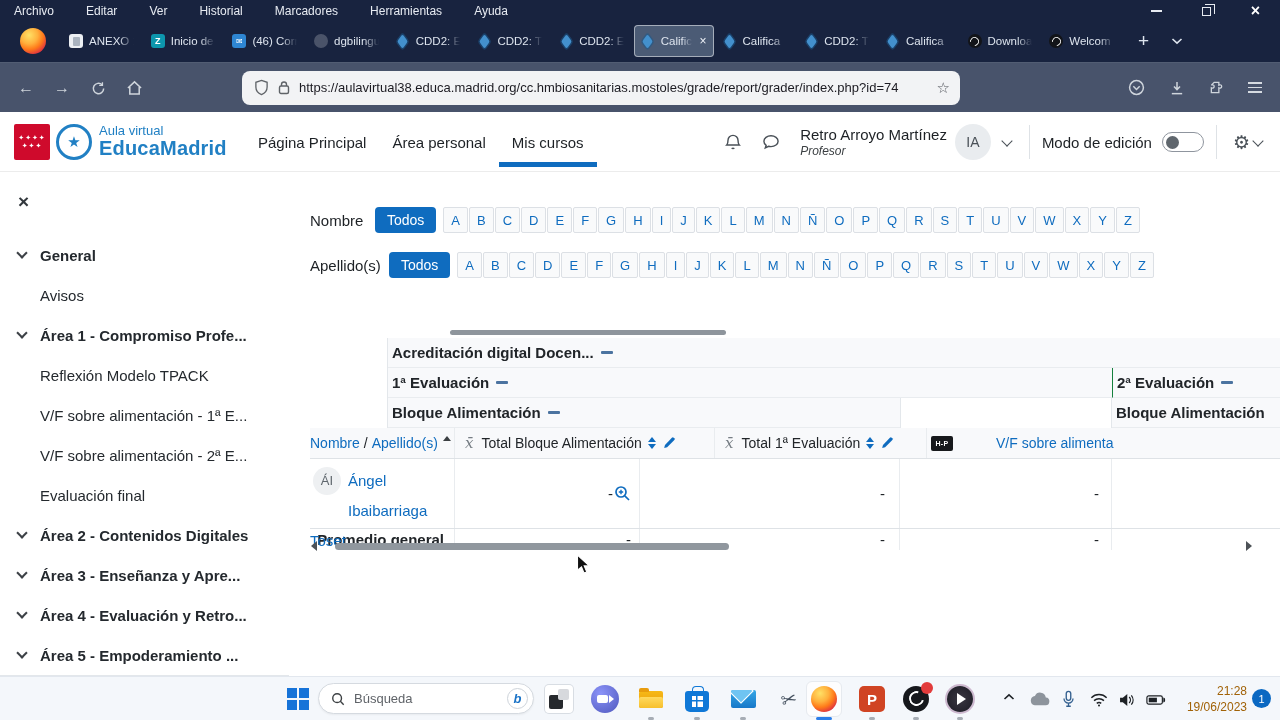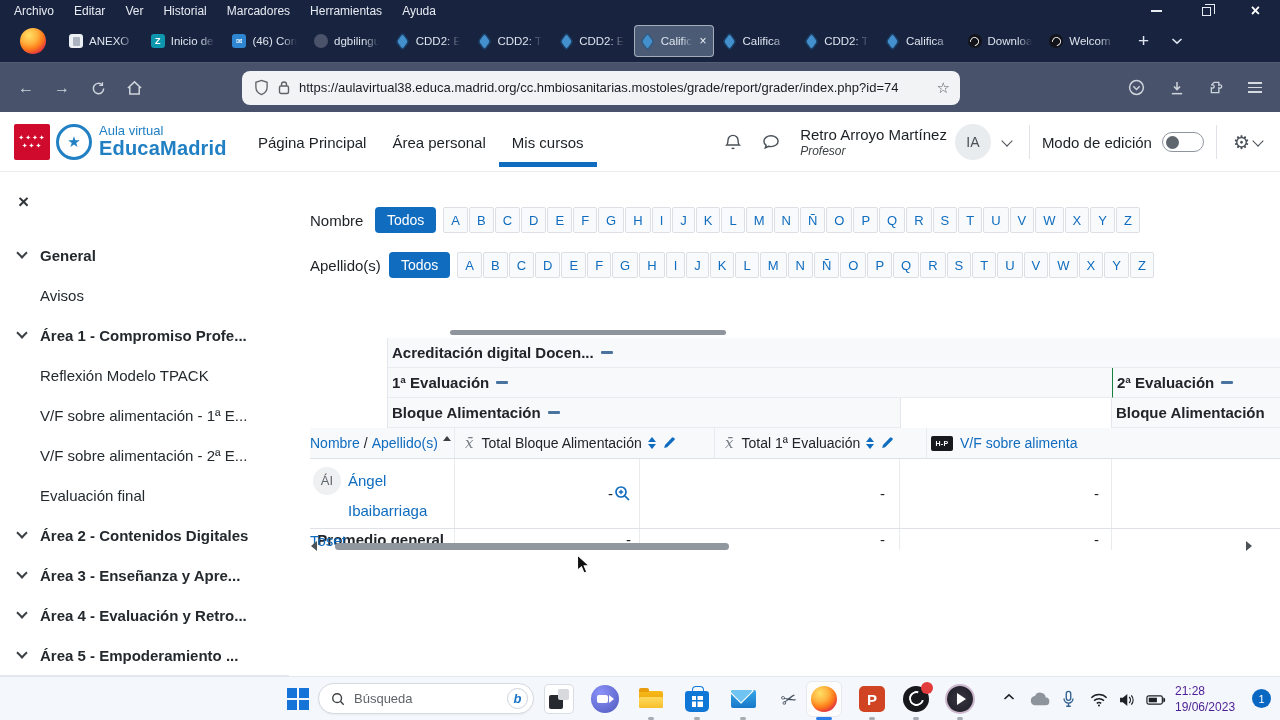--- a/index.html
+++ b/index.html
@@ -14,21 +14,21 @@
       radial-gradient(1px 1px at 705px 42px, rgba(255,255,255,.8), transparent 60%),
       radial-gradient(1.2px 1.2px at 950px 22px, rgba(225,235,255,.9), transparent 60%),
       radial-gradient(1px 1px at 1150px 55px, rgba(255,255,255,.75), transparent 60%),
       radial-gradient(1px 1px at 430px 50px, rgba(255,255,255,.55), transparent 60%),
       radial-gradient(1px 1px at 860px 12px, rgba(255,255,255,.6), transparent 60%),
       radial-gradient(600px 300px at 85% 0%, rgba(96,138,209,.35), transparent 70%),
       radial-gradient(500px 260px at 10% 100%, rgba(64,96,158,.3), transparent 70%),
       linear-gradient(105deg,#141d36 0%,#1a2747 35%,#27396 1 60%,#24365e 60%,#15203c 100%);
     background-color:#18233f; color:#e7ebf2; }
   .titlebar { height:22px; display:flex; align-items:center; font-size:12px; }
-  .menu { display:flex; gap:20px; padding-left:14px; }
+  .menu { display:flex; gap:32px; padding-left:14px; }
   .menu-item { color:#e7ebf2; }
   .win-controls { margin-left:auto; display:flex; align-items:center; gap:40px; padding-right:20px; }
   .wc-min { width:11px; height:2px; background:#e7ebf2; }
   .wc-max { width:9px; height:9px; border:1.3px solid #e7ebf2; position:relative; }
   .wc-max::before { content:""; position:absolute; left:2px; top:-4px; width:9px; height:9px; border:1.3px solid #e7ebf2; border-left:none; border-bottom:none; }
   .wc-close { font-size:16px; line-height:14px; color:#fff; font-weight:700; }
 
   .tabbar { height:40px; display:flex; align-items:center; padding:0 8px 2px 8px; }
   .ffx-logo { width:26px; height:26px; border-radius:50%; flex:none; margin:0 16px 0 12px;
     background:radial-gradient(circle at 35% 28%, #ffe066, #ffb13d 34%, #ff7a1a 56%, #e0353f 78%, #8f1d7c 97%); }
@@ -180,21 +180,21 @@
   .tk-ffx { width:26px; height:26px; border-radius:50%; background:radial-gradient(circle at 35% 28%, #ffe066, #ffb13d 34%, #ff7a1a 56%, #e0353f 78%, #8f1d7c 97%); }
   .tk-ppt { background:#d04423; border-radius:5px; color:#fff; font-weight:700; font-size:15px; width:26px; height:26px; }
   .tk-obs { background:#16181c; border-radius:50%; width:26px; height:26px; position:relative; }
   .tk-obs::before { content:""; position:absolute; left:6px; top:5px; width:11px; height:11px; border:2.2px solid #fff; border-radius:50%; border-right-color:transparent; transform:rotate(-30deg); }
   .tk-obs .badge-dot { position:absolute; right:-4px; top:-4px; width:12px; height:12px; background:#e23b3b; border-radius:50%; }
   .tk-player { background:radial-gradient(circle at 50% 50%, #3a3742, #23212b 75%); border-radius:50%; width:26px; height:26px; box-shadow:0 0 0 2px #cdb8cf; }
   .tk-player::before { content:""; width:0; height:0; border-top:6px solid transparent; border-bottom:6px solid transparent; border-left:9px solid #fff; margin-left:3px; }
   .run-dash { position:absolute; top:40px; width:6px; height:3px; border-radius:2px; background:#a7adb5; }
   .run-dash.ffx { width:16px; background:#2b7de9; }
   .tray-ic { position:absolute; display:flex; }
-  .tb-clock { position:absolute; left:1175px; top:6px; width:72px; font-size:12px; color:#4c1d95; line-height:16px; }
+  .tb-clock { position:absolute; left:1175px; top:6px; width:72px; text-align:right; font-size:12px; color:#a16207; line-height:16px; }
   .tb-badge { position:absolute; left:1252px; top:12px; width:19px; height:19px; border-radius:50%; background:#0a68c2; color:#fff; font-size:11px; display:flex; align-items:center; justify-content:center; }
 </style>
 </head>
 <body>
 
 <div class="chrome">
   <div class="titlebar">
     <div class="menu">
         <span class="menu-item">Archivo</span>
         <span class="menu-item">Editar</span>
@@ -564,21 +564,21 @@
         <span class="sort">
             <i class="up"></i>
             <i class="dn"></i>
           </span>
         <span style="display:flex;">
             <svg width="14" height="14" viewBox="0 0 16 16">
               <path fill="#0f6cbf" d="M11.3 1.9a1.5 1.5 0 0 1 2.1 0l.7.7a1.5 1.5 0 0 1 0 2.1l-8.2 8.2-3.4.9.9-3.4z"></path>
             </svg>
           </span>
       </div>
-      <div class="c5" style="border-right:none;">
+      <div class="c5" style="border-right:none;gap:36px;">
         <span class="h5p">H-P</span>
         <span class="blue">V/F sobre alimenta</span>
       </div>
     </div>
     <div class="g-row rE">
       <div class="c1 cell-name">
         <span class="st-avatar">ÁI</span>
         <span class="blue">Ángel Ibaibarriaga Toset</span>
       </div>
       <div class="c2 dash-right">

